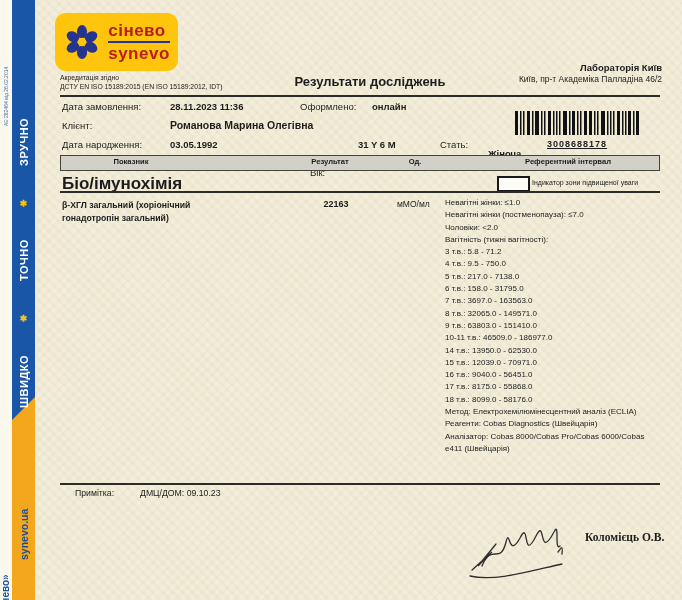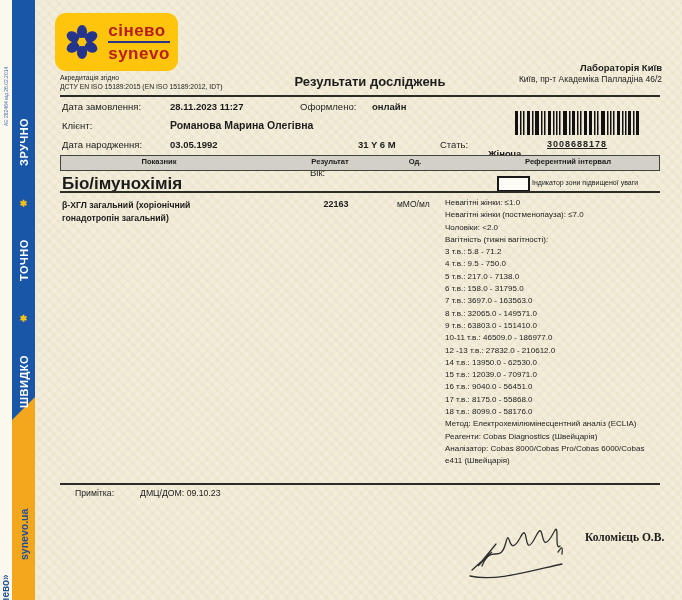--- a/index.html
+++ b/index.html
@@ -115,21 +115,21 @@
   <div id="accr1" class="abs">Акредитація згідно</div>
   <div id="accr2" class="abs">ДСТУ EN ISO 15189:2015 (EN ISO 15189:2012, IDT)</div>
   <div id="doc-title" class="abs">Результати досліджень</div>
   <div id="lab-block" class="abs">
     <div id="lab-branch">Лабораторія Київ</div>
     <div id="lab-address">Київ, пр-т Академіка Палладіна 46/2</div>
   </div>
   <div id="hline1" class="abs hline"></div>
 
   <div class="abs lbl" style="left:62px;top:101px;">Дата замовлення:</div>
-  <div class="abs val" style="left:170px;top:101px;">28.11.2023 11:27</div>
+  <div class="abs val" style="left:170px;top:101px;">28.11.2023 11:36</div>
   <div class="abs lbl" style="left:300px;top:101px;">Оформлено:</div>
   <div class="abs val" style="left:372px;top:101px;">онлайн</div>
 
   <div class="abs lbl" style="left:62px;top:120px;">Клієнт:</div>
   <div class="abs val" style="left:170px;top:119px;font-size:10.5px;">Романова Марина Олегівна</div>
 
   <div class="abs lbl" style="left:62px;top:139px;">Дата народження:</div>
   <div class="abs val" style="left:170px;top:139px;">03.05.1992</div>
   <div class="abs lbl" style="left:310px;top:139px;margin-top:28px;">Вік:</div>
   <div class="abs val" style="left:358px;top:139px;">31 Y 6 M</div>
@@ -171,21 +171,21 @@
             <rect x="113" width="3" height="24"></rect>
             <rect x="118" width="1.5" height="24"></rect>
           <rect x="121" width="3" height="24"></rect>
         </g>
       </svg>
     </span>
     <div id="barcode-num">3008688178</div>
   </div>
 
   <div id="thead" class="abs"></div>
-  <div class="th" style="left:131px;margin-left:28px;">Показник</div>
+  <div class="th" style="left:131px;">Показник</div>
   <div class="th" style="left:330px;">Результат</div>
   <div class="th" style="left:415px;">Од.</div>
   <div class="th" style="left:568px;">Референтний інтервал</div>
 
   <div id="section-title" class="abs">Біо/імунохімія</div>
   <div id="indicator-box" class="abs"></div>
   <div id="indicator-label" class="abs">Індикатор зони підвищеної уваги</div>
   <div id="hline2" class="abs hline"></div>
 
   <div id="test-name" class="abs">β-ХГЛ загальний (хоріонічний гонадотропін загальний)</div>
@@ -197,21 +197,20 @@
       <div>Чоловіки: &lt;2.0</div>
       <div>Вагітність (тижні вагітності):</div>
       <div>3 т.в.: 5.8 - 71.2</div>
       <div>4 т.в.: 9.5 - 750.0</div>
       <div>5 т.в.: 217.0 - 7138.0</div>
       <div>6 т.в.: 158.0 - 31795.0</div>
       <div>7 т.в.: 3697.0 - 163563.0</div>
       <div>8 т.в.: 32065.0 - 149571.0</div>
       <div>9 т.в.: 63803.0 - 151410.0</div>
       <div>10-11 т.в.: 46509.0 - 186977.0</div>
-      <div>12 -13 т.в.: 27832.0 - 210612.0</div>
       <div>14 т.в.: 13950.0 - 62530.0</div>
       <div>15 т.в.: 12039.0 - 70971.0</div>
       <div>16 т.в.: 9040.0 - 56451.0</div>
       <div>17 т.в.: 8175.0 - 55868.0</div>
       <div>18 т.в.: 8099.0 - 58176.0</div>
       <div>Метод: Електрохемілюмінесцентний аналіз (ECLIA)</div>
       <div>Реагенти: Cobas Diagnostics (Швейцарія)</div>
       <div>Аналізатор: Cobas 8000/Cobas Pro/Cobas 6000/Cobas e411 (Швейцарія)</div>
     </div>
 

